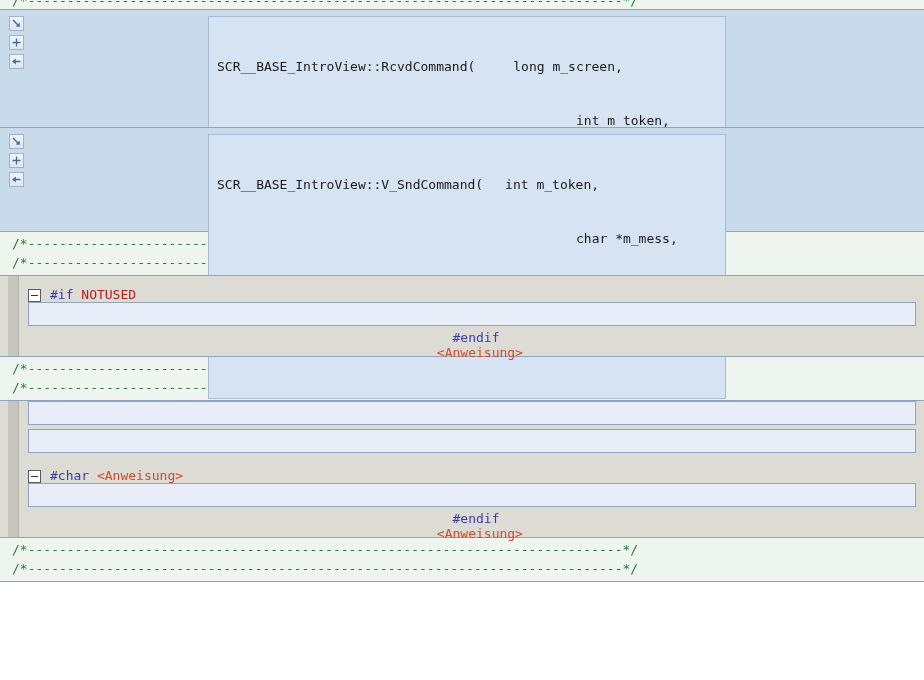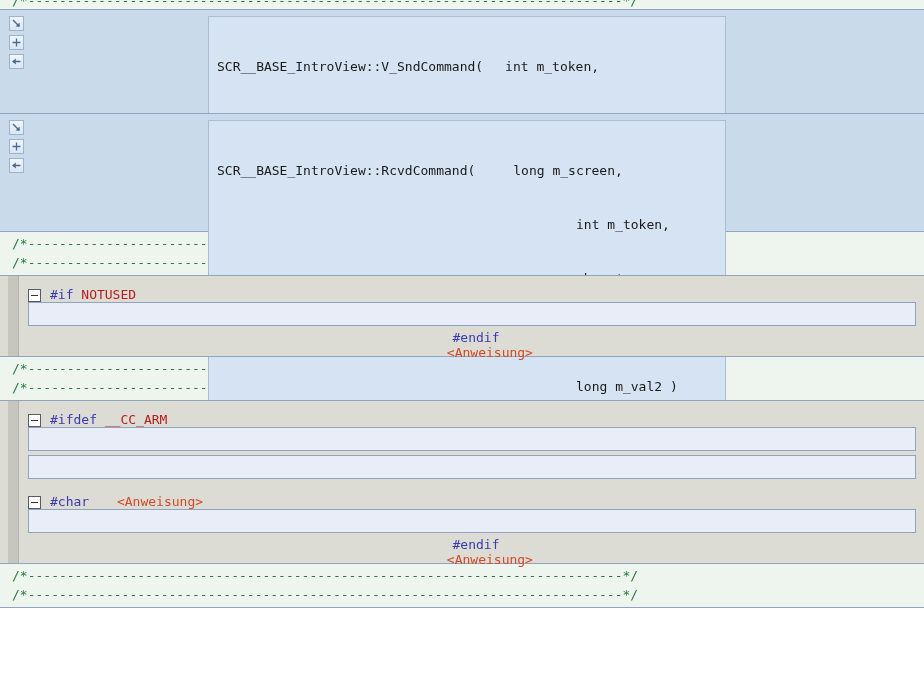--- a/index.html
+++ b/index.html
@@ -143,21 +143,21 @@
     content: "";
     position: absolute;
     left: 2px;
     right: 2px;
     top: 5px;
     height: 1px;
     background: #33333c;
   }
   .kw { color: #3a3ab0; white-space: pre; }
   .sym { color: #b91c1c; white-space: pre; }
-  .placeholder { color: #d14b28; white-space: pre; margin-left: 20px; }
+  .placeholder { color: #d14b28; white-space: pre; }
 
   .pp-body {
     position: relative;
     z-index: 2;
     margin: 0 8px 4px 28px;
     height: 24px;
     background: #e8edf7;
     border: 1px solid #8fa4c0;
     box-sizing: border-box;
   }
@@ -189,48 +189,20 @@
     left: 0;
   }
 </style>
 </head>
 <body>
 
 <div class="canvas">
 
   <div class="top-strip">
     <div class="comment-line">/*----------------------------------------------------------------------------*/</div>
-  </div>
-
-  <div class="row sig-row" style="height:105px;">
-    <div class="sig-gutter">
-      <button class="tool-btn" title="expand">
-        <svg width="13" height="13" viewBox="0 0 13 13">
-          <path d="M3 3 L9.2 9.2" stroke="#4a6a96" stroke-width="1.4" fill="none"></path>
-          <path d="M9.8 9.8 L5.6 9.6 L9.6 5.6 Z" fill="#4a6a96"></path>
-        </svg>
-      </button>
-      <button class="tool-btn" title="add">
-        <svg width="13" height="13" viewBox="0 0 13 13">
-          <path d="M6.5 2.5 L6.5 10.5 M2.5 6.5 L10.5 6.5" stroke="#4a6a96" stroke-width="1.3"></path>
-        </svg>
-      </button>
-      <button class="tool-btn" title="back">
-        <svg width="13" height="13" viewBox="0 0 13 13">
-          <path d="M10.5 6.5 L4.5 6.5" stroke="#4a6a96" stroke-width="1.5"></path>
-          <path d="M2 6.5 L5.8 3.6 L5.8 9.4 Z" fill="#4a6a96"></path>
-        </svg>
-      </button>
-    </div>
-    <div class="sig-box">
-      <div class="sig-line"><span class="sig-name">SCR__BASE_IntroView::V_SndCommand(</span><span class="sig-args" style="padding-left:22px;">int m_token,</span></div>
-      <div class="sig-line" style="padding-left:359px;"><span>char *m_mess,</span></div>
-      <div class="sig-line" style="padding-left:359px;"><span>long m_val1,</span></div>
-      <div class="sig-line" style="padding-left:359px;"><span>long m_val2 )</span></div>
-    </div>
   </div>
 
   <div class="row sig-row" style="height:119px;">
     <div class="sig-gutter">
       <button class="tool-btn" title="expand">
         <svg width="13" height="13" viewBox="0 0 13 13">
           <path d="M3 3 L9.2 9.2" stroke="#4a6a96" stroke-width="1.4" fill="none"></path>
           <path d="M9.8 9.8 L5.6 9.6 L9.6 5.6 Z" fill="#4a6a96"></path>
         </svg>
       </button>
@@ -248,20 +220,48 @@
     </div>
     <div class="sig-box">
       <div class="sig-line"><span class="sig-name">SCR__BASE_IntroView::RcvdCommand(</span><span class="sig-args" style="padding-left:38px;">long m_screen,</span></div>
       <div class="sig-line" style="padding-left:359px;"><span>int m_token,</span></div>
       <div class="sig-line" style="padding-left:359px;"><span>char *m_mess,</span></div>
       <div class="sig-line" style="padding-left:359px;"><span>long m_val1,</span></div>
       <div class="sig-line" style="padding-left:359px;"><span>long m_val2 )</span></div>
     </div>
   </div>
 
+  <div class="row sig-row" style="height:105px;">
+    <div class="sig-gutter">
+      <button class="tool-btn" title="expand">
+        <svg width="13" height="13" viewBox="0 0 13 13">
+          <path d="M3 3 L9.2 9.2" stroke="#4a6a96" stroke-width="1.4" fill="none"></path>
+          <path d="M9.8 9.8 L5.6 9.6 L9.6 5.6 Z" fill="#4a6a96"></path>
+        </svg>
+      </button>
+      <button class="tool-btn" title="add">
+        <svg width="13" height="13" viewBox="0 0 13 13">
+          <path d="M6.5 2.5 L6.5 10.5 M2.5 6.5 L10.5 6.5" stroke="#4a6a96" stroke-width="1.3"></path>
+        </svg>
+      </button>
+      <button class="tool-btn" title="back">
+        <svg width="13" height="13" viewBox="0 0 13 13">
+          <path d="M10.5 6.5 L4.5 6.5" stroke="#4a6a96" stroke-width="1.5"></path>
+          <path d="M2 6.5 L5.8 3.6 L5.8 9.4 Z" fill="#4a6a96"></path>
+        </svg>
+      </button>
+    </div>
+    <div class="sig-box">
+      <div class="sig-line"><span class="sig-name">SCR__BASE_IntroView::V_SndCommand(</span><span class="sig-args" style="padding-left:22px;">int m_token,</span></div>
+      <div class="sig-line" style="padding-left:359px;"><span>char *m_mess,</span></div>
+      <div class="sig-line" style="padding-left:359px;"><span>long m_val1,</span></div>
+      <div class="sig-line" style="padding-left:359px;"><span>long m_val2 )</span></div>
+    </div>
+  </div>
+
   <div class="comment-block">
     <div class="comment-line">/*----------------------------------------------------------------------------*/</div>
     <div class="comment-line">/*----------------------------------------------------------------------------*/</div>
   </div>
 
   <div class="pp-group">
     <div class="pp-directive">
       <span class="toggle-box"></span>
       <span class="kw">#if</span>
       <span class="sym"> NOTUSED</span>
@@ -272,25 +272,20 @@
       <span class="placeholder"> &lt;Anweisung&gt;</span>
     </div>
   </div>
 
   <div class="comment-block">
     <div class="comment-line">/*----------------------------------------------------------------------------*/</div>
     <div class="comment-line">/*----------------------------------------------------------------------------*/</div>
   </div>
 
   <div class="pp-group">
-    <div class="pp-directive">
-      <span class="toggle-box"></span>
-      <span class="kw">#ifdef</span>
-      <span class="sym"> __CC_ARM</span>
-    </div>
     <div class="pp-body"></div>
 
     <div class="pp-body"></div>
 
     <div class="pp-directive">
       <span class="toggle-box"></span>
       <span class="kw">#char</span>
       <span class="placeholder"> &lt;Anweisung&gt;</span>
     </div>
     <div class="pp-body"></div>

